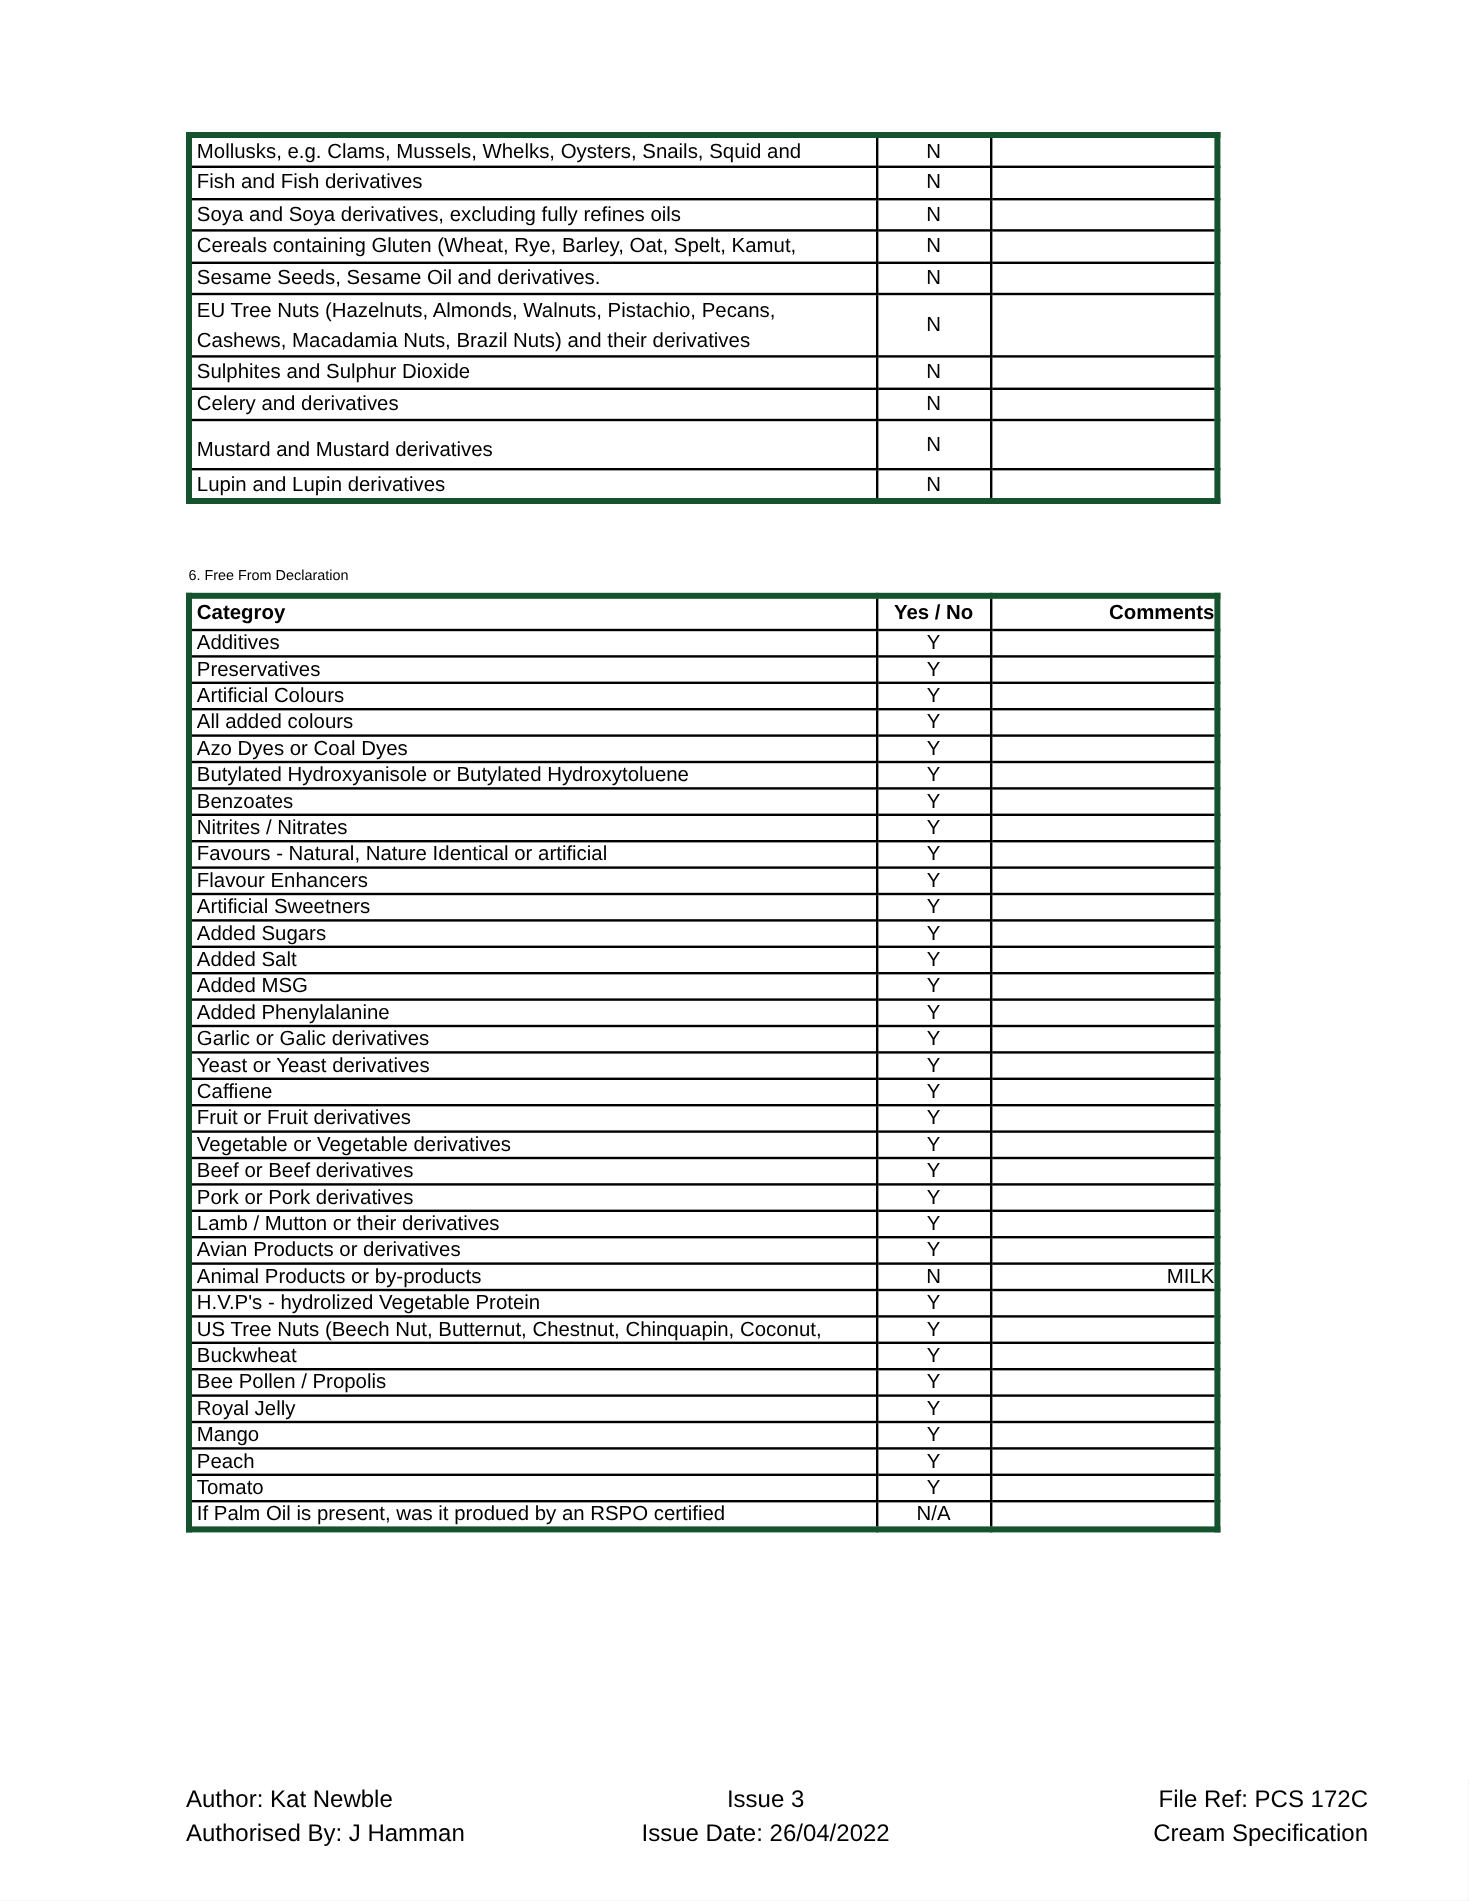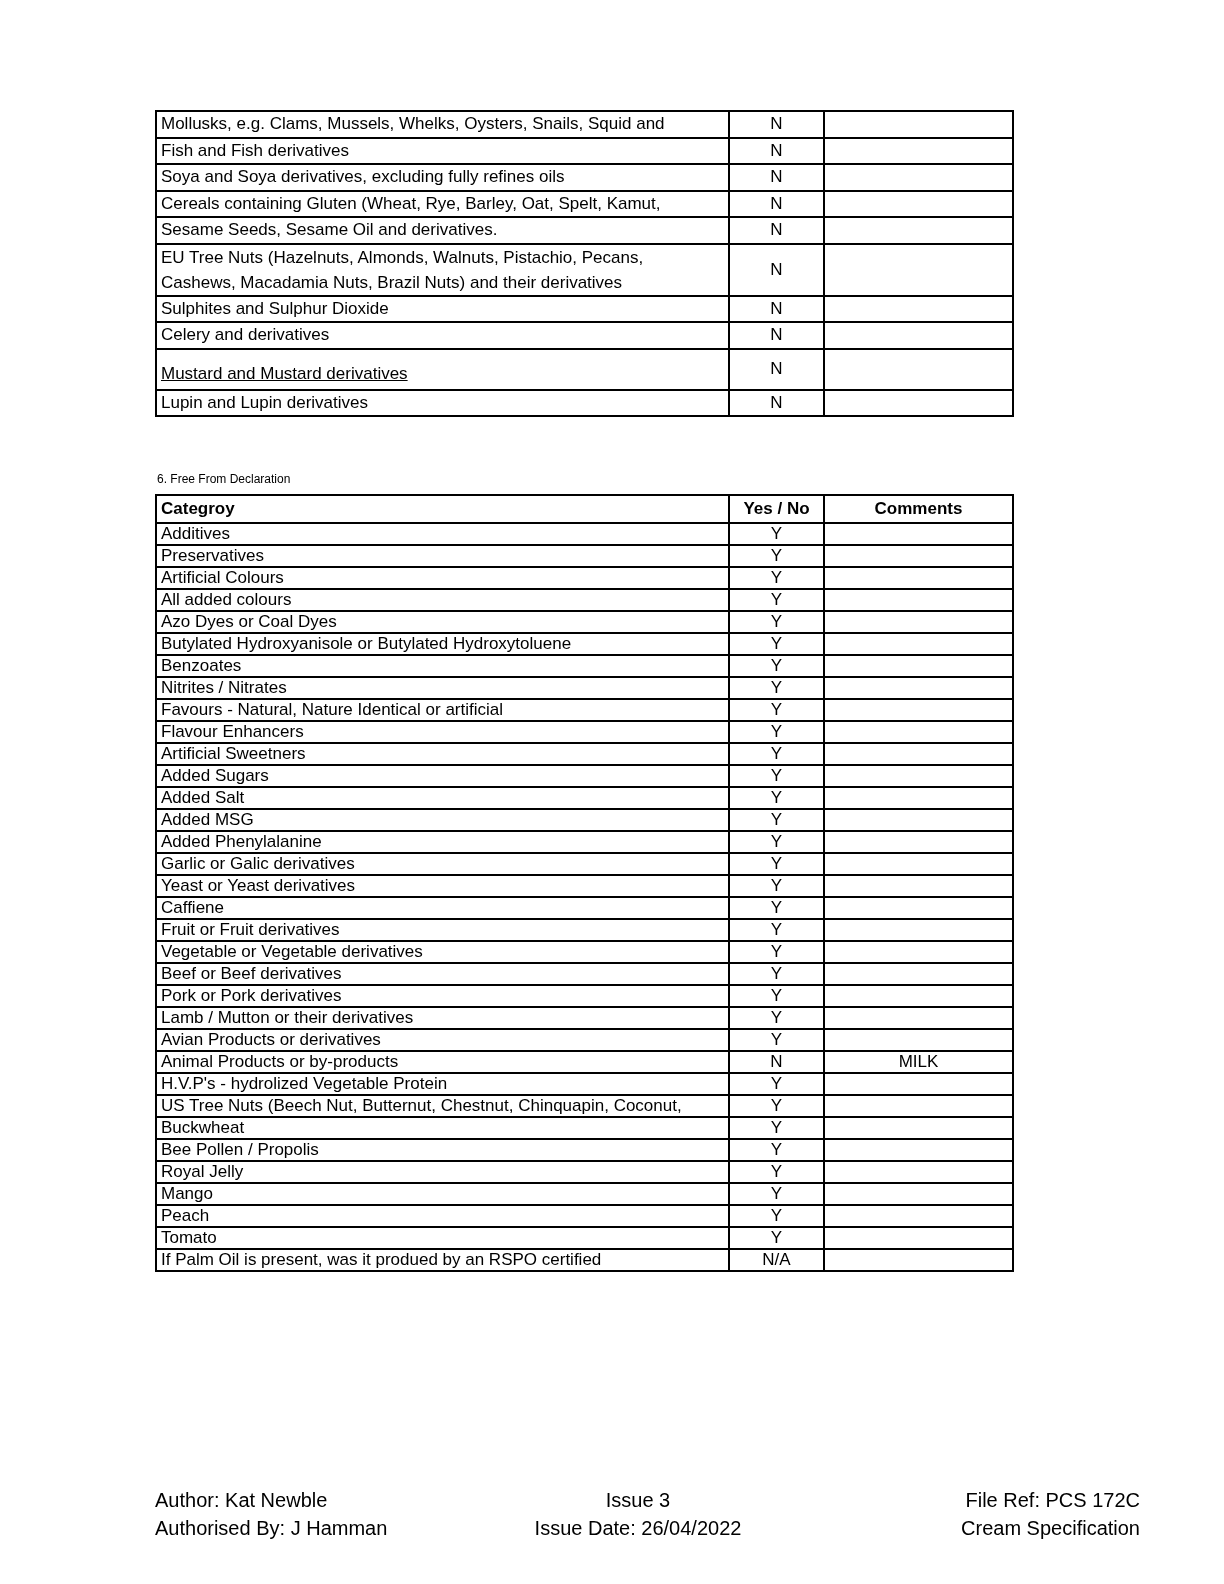--- a/index.html
+++ b/index.html
@@ -11,42 +11,42 @@
     background: #ffffff;
     font-family: "Liberation Sans", sans-serif;
     color: #000;
     overflow: hidden;
     margin: 0 auto;
   }
   table.tbl {
     position: absolute;
     border-collapse: collapse;
     table-layout: fixed;
-    border: 1px solid #14532d;
+    border: 5px solid #14532d;
   }
   .tbl td, .tbl th {
     border: 2px solid #000;
     font-size: 17px;
     font-weight: normal;
     vertical-align: middle;
     overflow: hidden;
     padding: 0;
   }
   .tbl td.cat, .tbl th.cat { text-align: left; padding-left: 4px; padding-right: 2px; white-space: nowrap; }
   .tbl td.yn,  .tbl th.yn  { text-align: center; }
-  .tbl td.cm,  .tbl th.cm  { text-align: center; }
+  .tbl td.cm,  .tbl th.cm  { text-align: right; }
   .tbl th { font-weight: bold; }
   #table1 { left: 155px; top: 110px; width: 857px; }
   #table2 { left: 155px; top: 494px; width: 857px; }
   #table1 tr { height: 26.5px; }
   #table1 tr.tall { height: 41px; }
   #table2 thead tr { height: 28px; }
   #table2 tbody tr { height: 17px; }
   tr.tall td.cat { white-space: pre-line; line-height: 25px; }
-  td.cat.vbottom { vertical-align: bottom; padding-bottom: 3px; text-decoration: underline; }
+  td.cat.vbottom { vertical-align: bottom; padding-bottom: 3px; }
   .section-heading {
     position: absolute;
     left: 157px;
     top: 472px;
     font-size: 12px;
     font-weight: normal;
     white-space: nowrap;
   }
   .footer-block {
     position: absolute;

